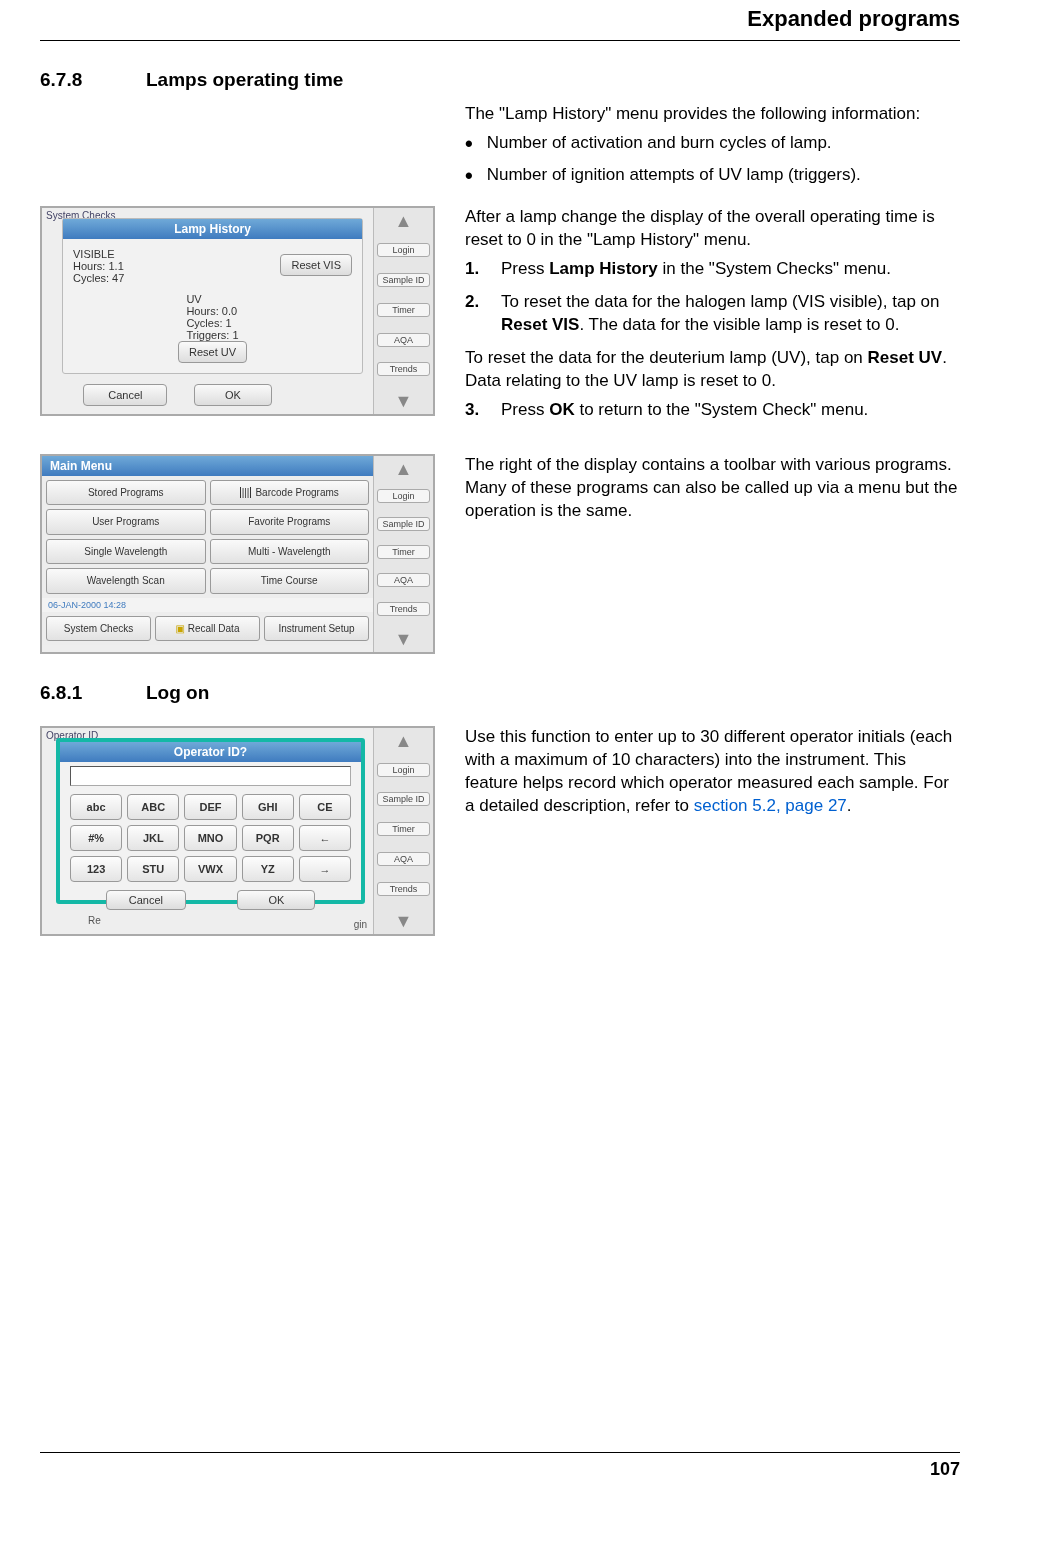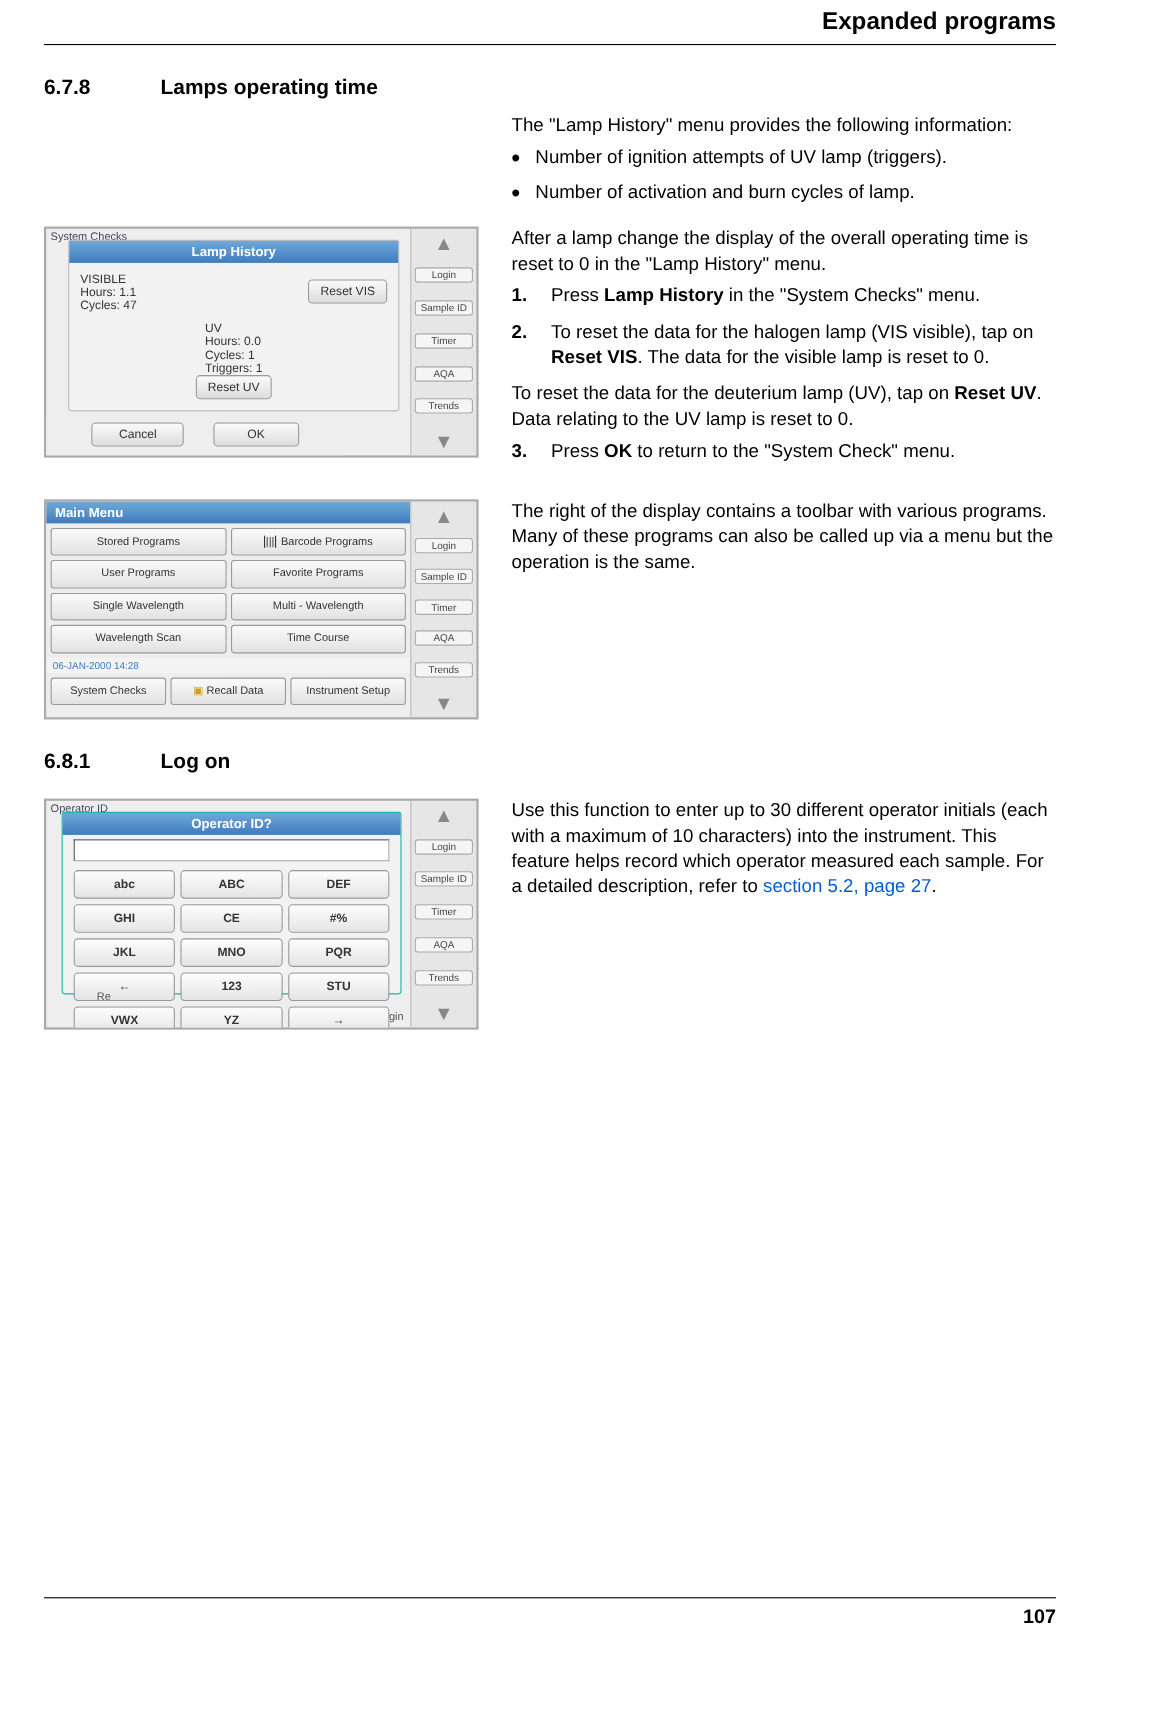--- a/index.html
+++ b/index.html
@@ -220,21 +220,21 @@
     display: grid;
     grid-template-columns: 1fr 1fr 1fr;
     gap: 4px;
     padding: 4px;
     background: #ededed;
   }
 
   
   .kp-grid {
     display: grid;
-    grid-template-columns: repeat(3, 1fr);
+    grid-template-columns: repeat(5, 1fr);
     gap: 5px;
     padding: 8px 10px;
   }
   .kp-btn {
     background: linear-gradient(#fdfdfd,#e4e4e4);
     border: 1px solid #999;
     border-radius: 4px;
     text-align: center;
     font-size: 11px;
     font-weight: bold;
@@ -273,24 +273,24 @@
     <span class="section-number">6.7.8</span>
     <span class="section-title">Lamps operating time</span>
   </div>
 
   <div class="content-block">
     <div class="image-col"></div>
     <div class="text-col">
       <p>The "Lamp History" menu provides the following information:</p>
       <ul class="bullets">
         <li>
-            <span>Number of ignition attempts of UV lamp (triggers).</span>
+            <span>Number of activation and burn cycles of lamp.</span>
           </li>
         <li>
-            <span>Number of activation and burn cycles of lamp.</span>
+            <span>Number of ignition attempts of UV lamp (triggers).</span>
           </li>
       </ul>
     </div>
   </div>
 
   <div class="content-block">
     <div class="image-col">
       <div class="mock" style="height:210px;">
         <div class="mock-body">
           <div style="position:absolute;left:4px;top:2px;font-size:10px;color:#446;" class="mock-small">System Checks</div>
@@ -395,21 +395,21 @@
   <div class="section-row" style="margin-top:28px;">
     <span class="section-number">6.8.1</span>
     <span class="section-title">Log on</span>
   </div>
 
   <div class="content-block" style="margin-top:22px;">
     <div class="image-col">
       <div class="mock" style="height:210px;">
         <div class="mock-body">
           <div style="position:absolute;left:4px;top:2px;font-size:10px;color:#446;" class="mock-small">Operator ID</div>
-          <div style="position:absolute;left:14px;right:8px;top:10px;bottom:30px;background:#f2f2f2;border:1px solid #14b8a6;border-radius:3px;">
+          <div style="position:absolute;left:14px;right:8px;top:10px;bottom:30px;background:#f2f2f2;border:4px solid #14b8a6;border-radius:3px;">
             <div class="mock-titlebar">Operator ID?</div>
             <div class="kp-input"></div>
             <div class="kp-grid">
               <div class="kp-btn">abc</div>
               <div class="kp-btn">ABC</div>
               <div class="kp-btn">DEF</div>
               <div class="kp-btn">GHI</div>
               <div class="kp-btn">CE</div>
               <div class="kp-btn">#%</div>
               <div class="kp-btn">JKL</div>
@@ -420,21 +420,21 @@
               <div class="kp-btn">STU</div>
               <div class="kp-btn">VWX</div>
               <div class="kp-btn">YZ</div>
               <div class="kp-btn">→</div>
             </div>
             <div style="display:flex;justify-content:space-around;padding:0 20px 6px;">
               <span class="mock-btn" style="padding:3px 22px;">Cancel</span>
               <span class="mock-btn" style="padding:3px 30px;">OK</span>
             </div>
           </div>
-          <div style="position:absolute;left:6px;bottom:22px;font-size:10px;color:#555;padding-left:40px;">Re</div>
+          <div style="position:absolute;left:6px;bottom:8px;font-size:10px;color:#555;padding-left:40px;">Re</div>
           <div style="position:absolute;right:6px;bottom:4px;font-size:10px;color:#555;">gin</div>
         </div>
         <div class="mock-toolbar">
           <div class="tb-arrow">▲</div>
           <div class="tb-btn">Login</div>
           <div class="tb-btn">Sample ID</div>
           <div class="tb-btn">Timer</div>
           <div class="tb-btn">AQA</div>
           <div class="tb-btn">Trends</div>
           <div class="tb-arrow">▼</div>

